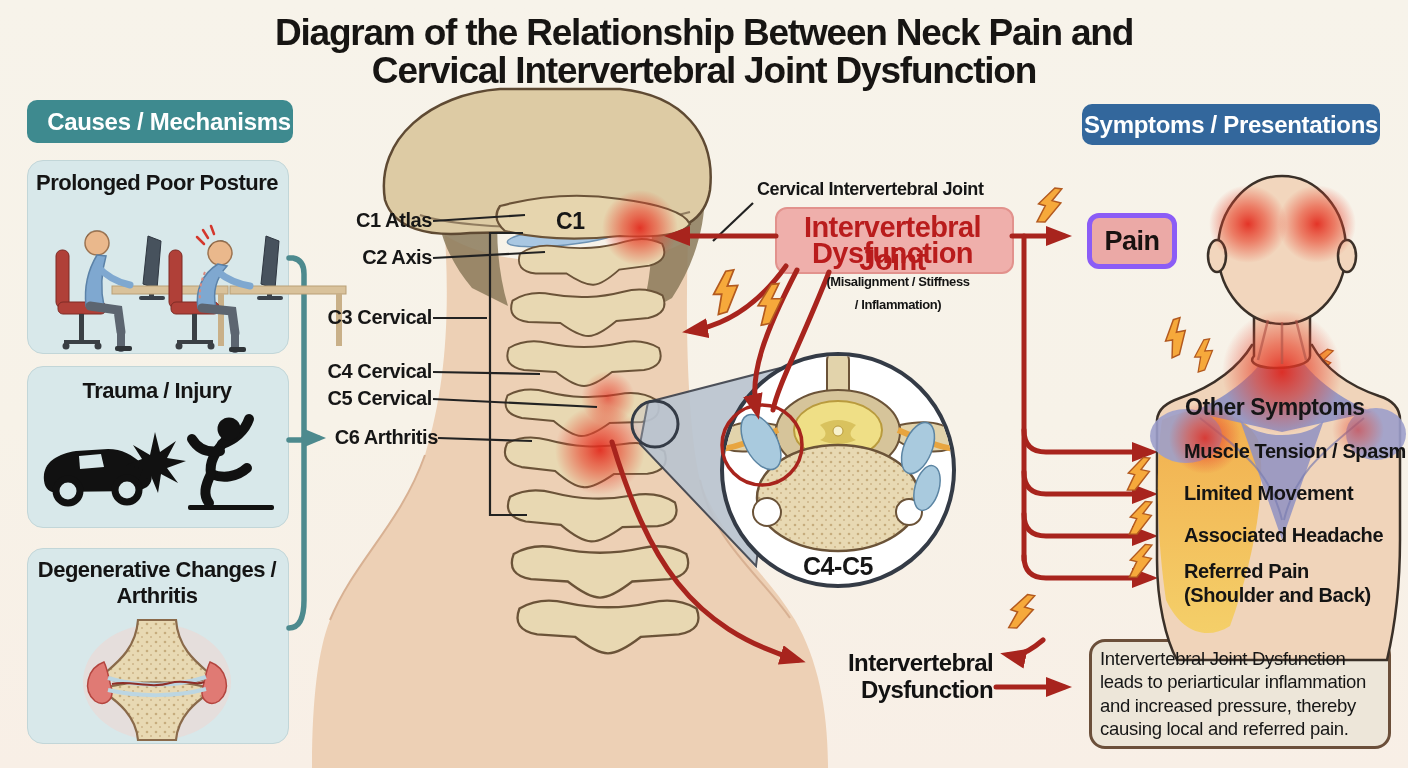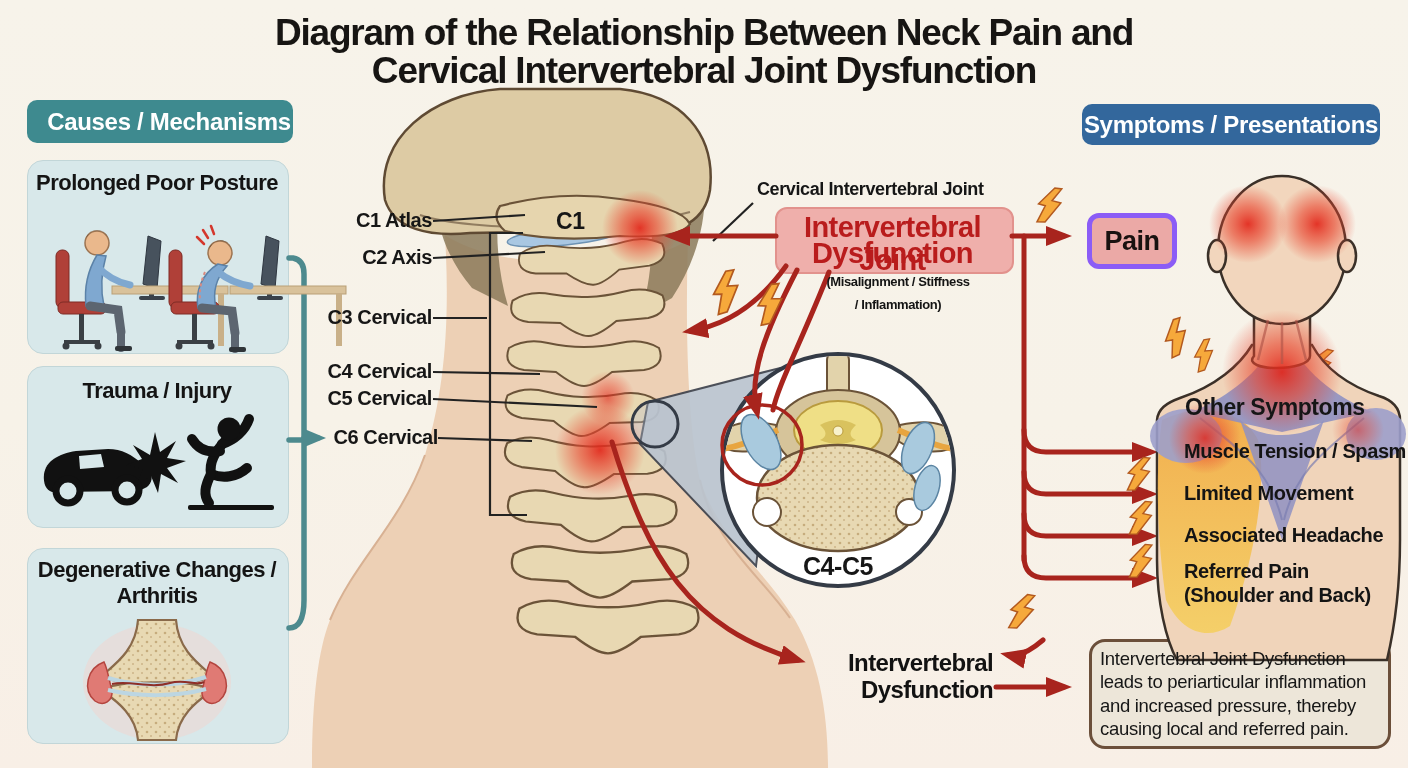--- a/index.html
+++ b/index.html
@@ -53,21 +53,21 @@
 
 <div class="abs cause-box panel" style="left:27px;top:548px;width:260px;height:194px;"></div>
 <div class="abs box-title z3" style="left:32px;top:557px;width:250px;">Degenerative Changes /</div>
 <div class="abs box-title z3" style="left:32px;top:583px;width:250px;">Arthritis</div>
 
 <div class="abs lbl lbl-r" style="left:320px;top:209px;">C1 Atlas</div>
 <div class="abs lbl lbl-r" style="left:320px;top:246px;">C2 Axis</div>
 <div class="abs lbl lbl-r" style="left:320px;top:306px;">C3 Cervical</div>
 <div class="abs lbl lbl-r" style="left:320px;top:360px;">C4 Cervical</div>
 <div class="abs lbl lbl-r" style="left:320px;top:387px;">C5 Cervical</div>
-<div class="abs lbl lbl-r" style="left:326px;top:426px;">C6 Cervical</div>
+<div class="abs lbl lbl-r" style="left:326px;top:426px;">C6 Arthritis</div>
 <div class="abs lbl" style="left:556px;top:208px;font-weight:bold;font-size:23px;">C1</div>
 
 <div class="abs lbl" style="left:757px;top:179px;font-size:18px;">Cervical Intervertebral Joint</div>
 
 <div class="abs pinkbox" style="left:775px;top:207px;width:235px;height:63px;"></div>
 <div class="abs dysf-line" style="left:775px;top:211px;">Intervertebral Joint</div>
 <div class="abs dysf-line" style="left:775px;top:237px;">Dysfunction</div>
 <div class="abs sub-line" style="left:748px;top:274px;">(Misalignment / Stiffness</div>
 <div class="abs sub-line" style="left:748px;top:297px;text-align:center;">/ Inflammation)</div>
 

